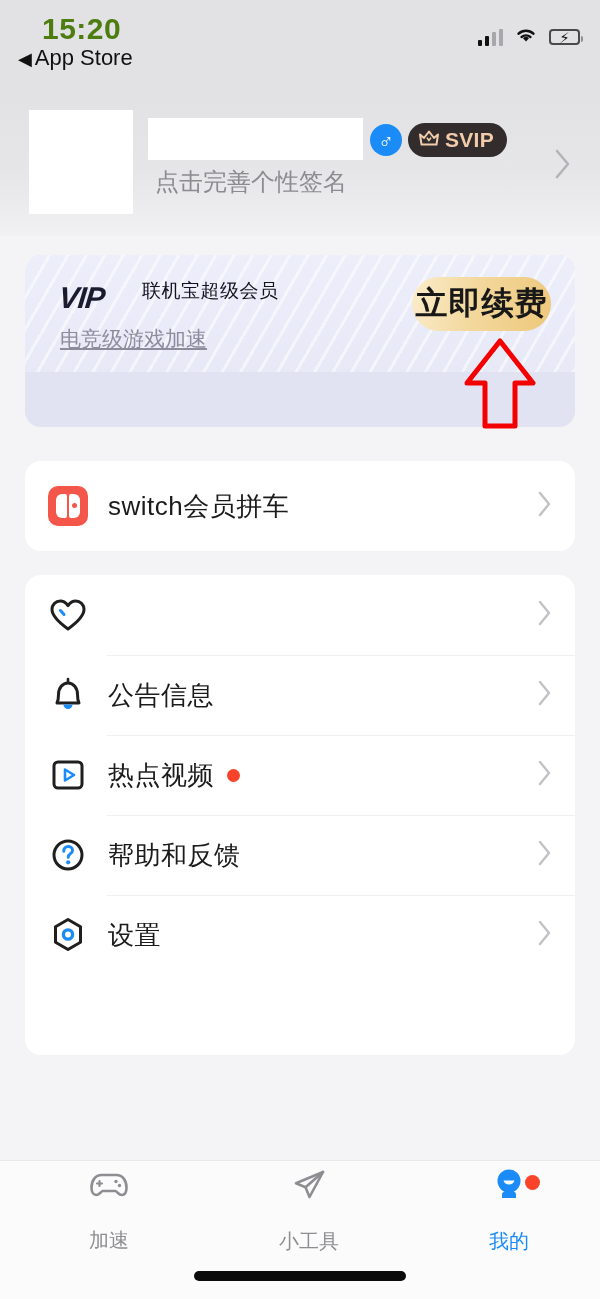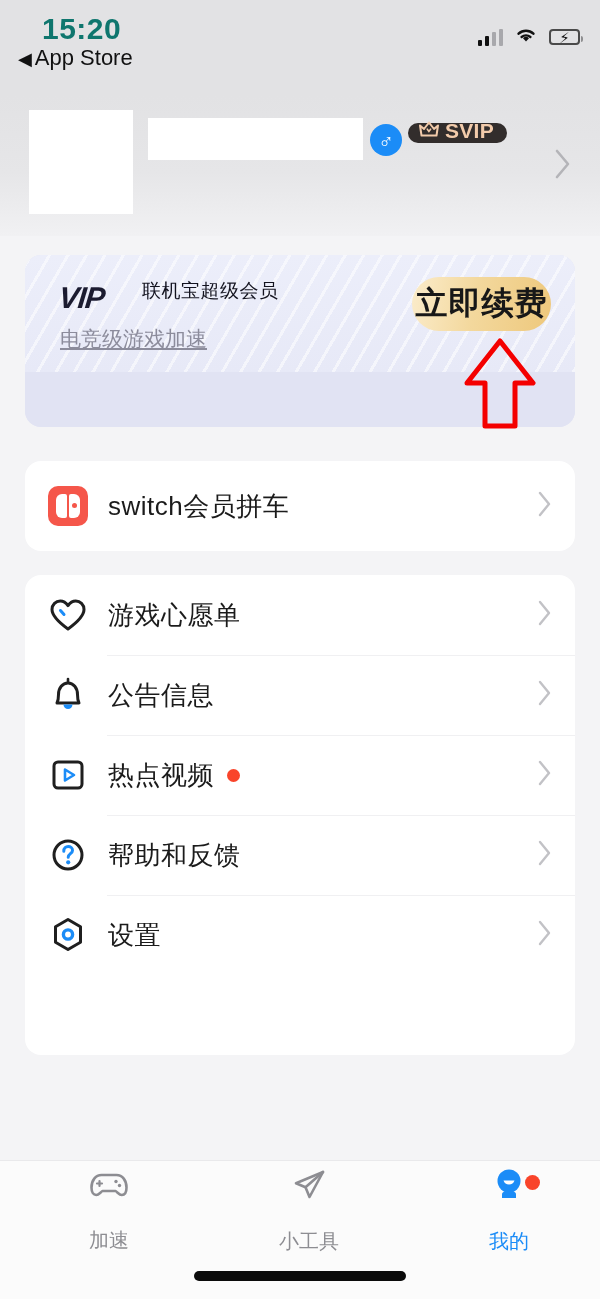--- a/index.html
+++ b/index.html
@@ -13,21 +13,21 @@
   }
   .phone { position:relative; width:600px; height:1299px; background:#f4f4f6; }
 
   
   .statusbar {
     position:absolute; top:0; left:0; width:600px; height:96px;
     background:#e2e2e4;
   }
   .sb-time {
     position:absolute; left:42px; top:12px;
-    font-size:30px; font-weight:bold; color:#0f766e; letter-spacing:0.5px;
+    font-size:30px; font-weight:bold; color:#4d7c0f; letter-spacing:0.5px;
   }
   .sb-back {
     position:absolute; left:18px; top:45px;
     font-size:22px; color:#111; white-space:nowrap;
   }
   .sb-back .tri { font-size:18px; margin-right:3px; }
   .sb-right {
     position:absolute; right:20px; top:26px;
     display:flex; align-items:center; gap:11px;
   }
@@ -65,23 +65,23 @@
     background:#ffffff;
   }
   .gender-badge {
     position:absolute; left:370px; top:28px;
     width:32px; height:32px; border-radius:50%;
     background:#1b8cf7; color:#fff;
     display:flex; align-items:center; justify-content:center;
     font-size:21px; line-height:1; font-weight:bold;
   }
   .svip-badge {
-    position:absolute; left:408px; top:27px; height:20px;
+    position:absolute; left:408px; top:27px; height:34px;
     padding:0 13px 0 9px; border-radius:17px; background:#322d2c;
-    display:flex; align-items:flex-end; gap:4px;
+    display:flex; align-items:center; gap:4px;
   }
   .svip-badge .crown { display:block; }
   .svip-badge .svip-txt {
     font-size:21px; font-weight:bold; color:#f2cbab; letter-spacing:0.3px;
   }
   .sign-text {
     position:absolute; left:155px; top:70px;
     font-size:24px; color:#8b8b90;
   }
   .profile-chev {
@@ -233,20 +233,21 @@
     <div class="gender-badge">♂</div>
     <div class="svip-badge">
       <span class="crown">
         <svg width="24" height="20" viewBox="0 0 24 20">
           <path d="M3 6.5 L7 10 L12 3.5 L17 10 L21 6.5 L19.5 16.5 L4.5 16.5 Z" fill="none" stroke="#f2cbab" stroke-width="2" stroke-linejoin="round"></path>
           <path d="M10.3 10.2 L11.9 12.4 L13.6 10.2" fill="none" stroke="#f2cbab" stroke-width="1.6" stroke-linecap="round"></path>
         </svg>
       </span>
       <span class="svip-txt">SVIP</span>
     </div>
+    <div class="sign-text">点击完善个性签名</div>
     <span class="profile-chev">
       <svg width="18" height="32" viewBox="0 0 18 32">
           <path d="M3 3 L14 16 L3 29" fill="none" stroke="currentColor" stroke-width="2.6" stroke-linecap="round" stroke-linejoin="round"></path>
         </svg>
     </span>
   </div>
 
   <div class="vip-card">
     <div class="vip-top">
       <div class="vip-logo">VIP</div>
@@ -285,21 +286,20 @@
 
   <div class="card menu-card">
 
     <div class="row">
       <span class="ico">
         <svg width="38" height="36" viewBox="0 0 38 36">
           <path d="M19 32 C8 24 3 18.5 3 12.5 C3 7.4 6.9 4 11.2 4 C14.3 4 17.1 5.8 19 8.6 C20.9 5.8 23.7 4 26.8 4 C31.1 4 35 7.4 35 12.5 C35 18.5 30 24 19 32 Z" fill="none" stroke="#1f1f1f" stroke-width="3" stroke-linejoin="round"></path>
           <path d="M11.5 13.5 L15 17.5" stroke="#1b8cf7" stroke-width="3" stroke-linecap="round"></path>
         </svg>
       </span>
-      <span class="label">游戏心愿单</span>
       <span class="chev">
         <svg width="16" height="28" viewBox="0 0 16 28">
             <path d="M3 3 L12 14 L3 25" fill="none" stroke="currentColor" stroke-width="2.4" stroke-linecap="round" stroke-linejoin="round"></path>
           </svg>
       </span>
     </div>
 
     <div class="row">
       <span class="ico">
         <svg width="36" height="38" viewBox="0 0 36 38">

